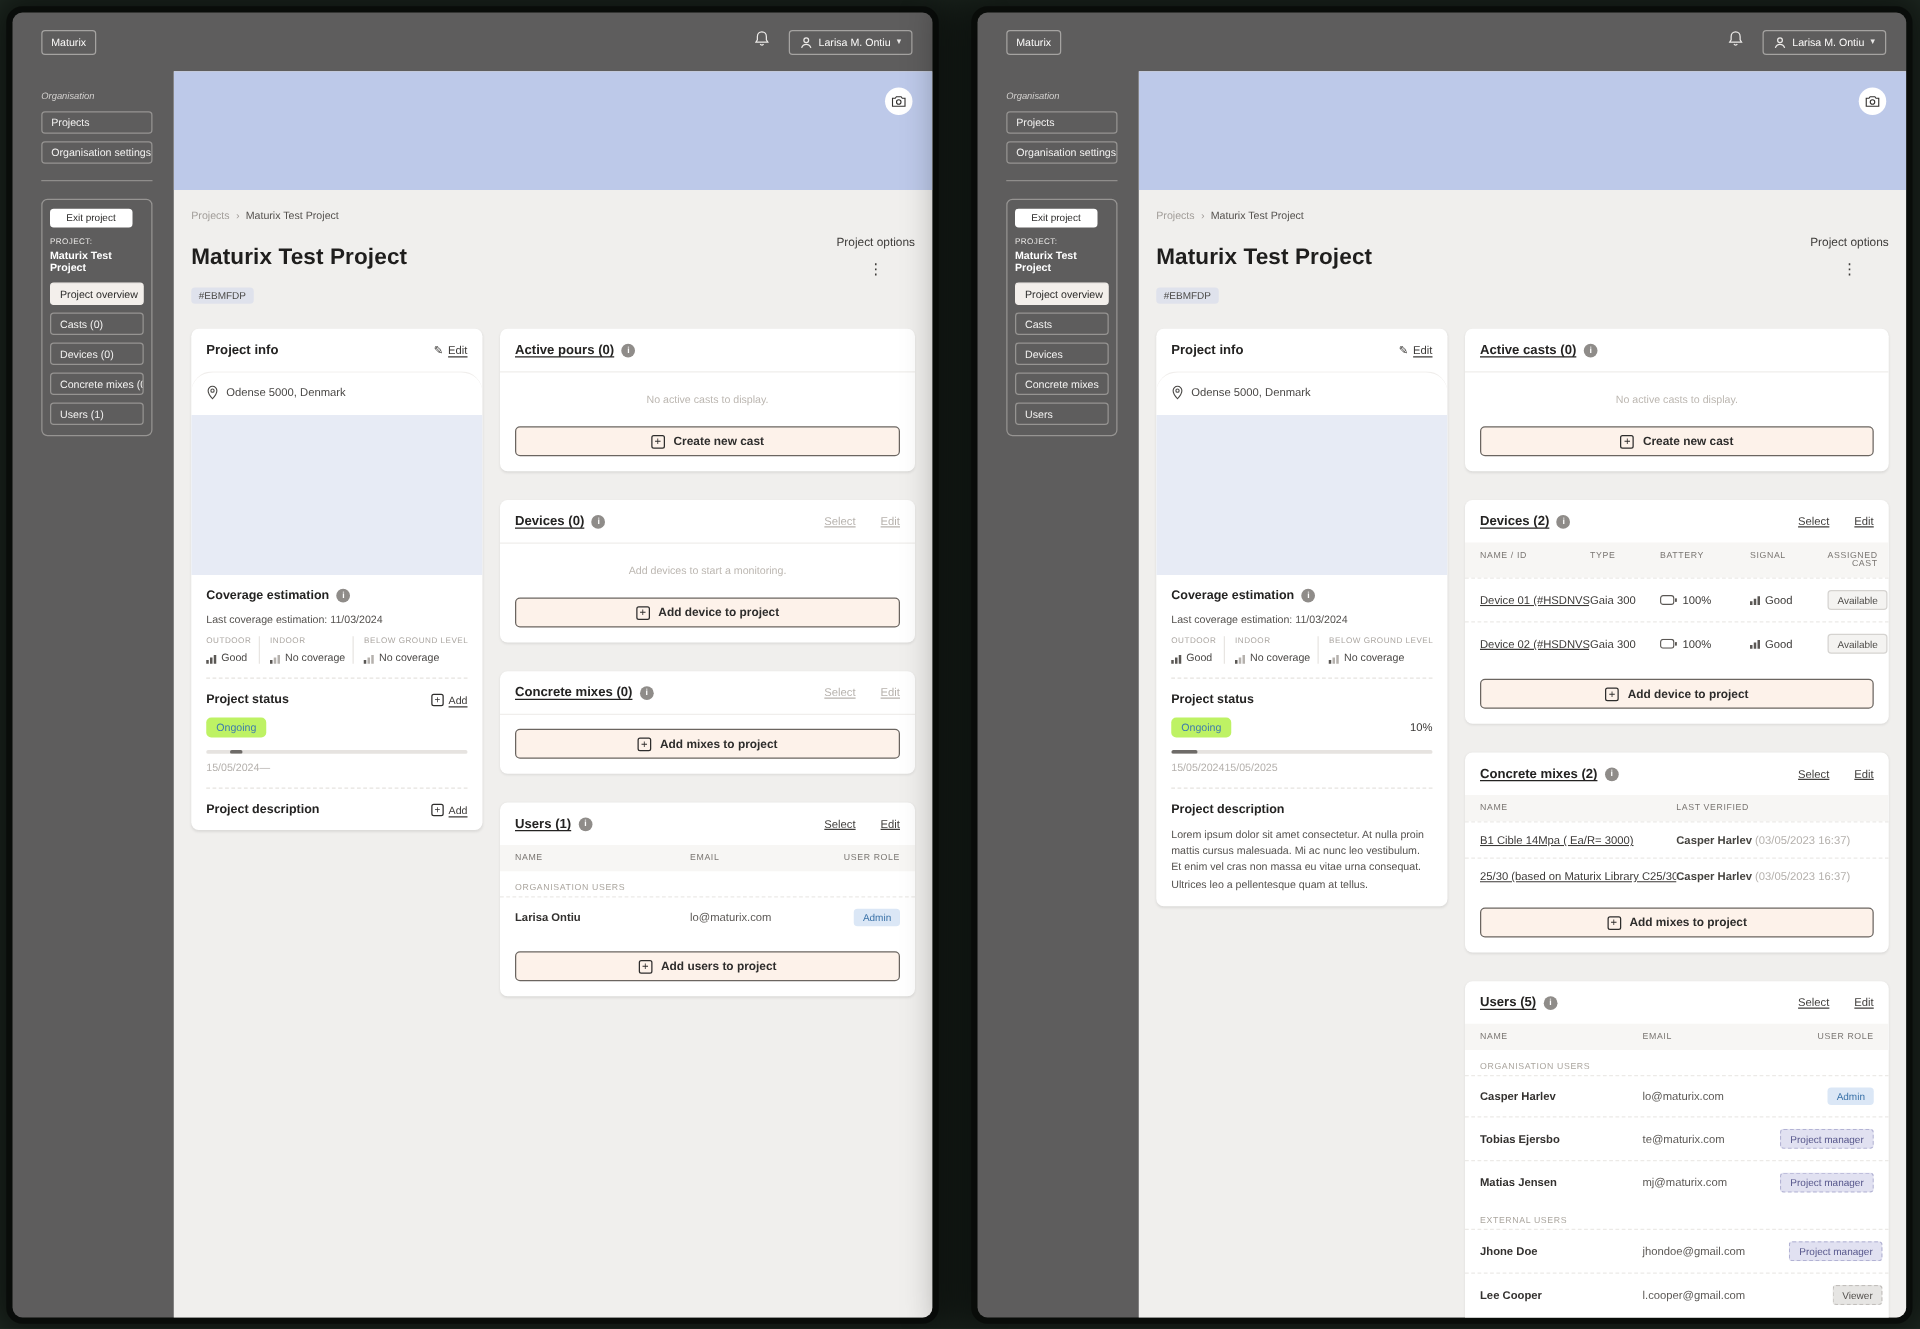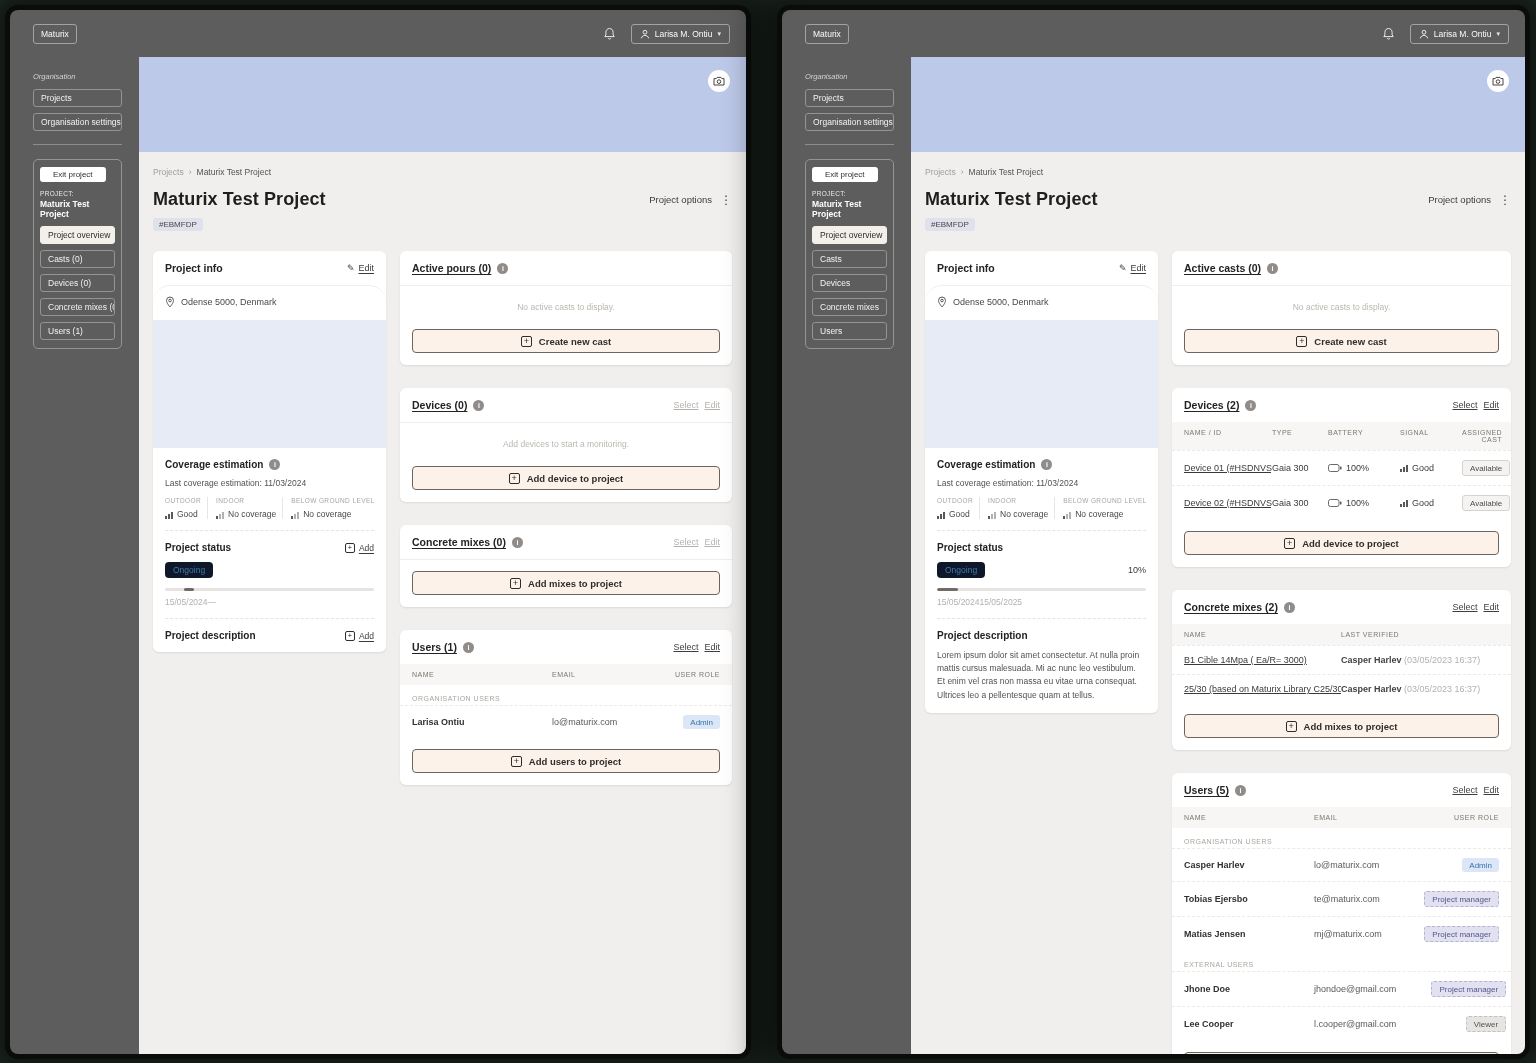--- a/index.html
+++ b/index.html
@@ -15,21 +15,21 @@
     background:#5e5d5d; border-radius:8px; overflow:hidden;
     box-shadow:0 0 0 5px rgba(8,10,8,.85), 0 0 34px 22px rgba(0,0,0,.62);
     font-size:9px; color:#3c3a38;
   }
   #shot-a { left:10px;  width:736px; }
   #shot-b { left:782px; width:743px; }
 
   
   .topbar { height:47px; display:flex; align-items:center; justify-content:space-between; padding:0 16px 0 23px; }
   .logo-btn { border:1px solid #a5a3a1; border-radius:3px; color:#fbfaf9; font-size:8.5px; padding:4px 7px; cursor:pointer; }
-  .topbar-right { display:flex; align-items:center; gap:15px; }
+  .topbar-right { display:flex; gap:15px; }
   .bell { display:inline-flex; cursor:pointer; }
   .user-btn { display:inline-flex; align-items:center; gap:5px; border:1px solid #a5a3a1; border-radius:3px; color:#fbfaf9; font-size:8.5px; padding:4px 8px; cursor:pointer; }
   .chev { font-size:7px; line-height:1; color:#e8e7e6; }
 
   
   .shot-body { display:flex; height:1049px; }
   .sidebar { width:129px; flex:0 0 129px; padding:15px 17px 0 23px; }
   .org-label { font-style:italic; font-size:7.5px; color:#d3d1cf; margin-bottom:8px; }
   .side-btn { border:1px solid #969492; border-radius:3px; color:#f3f2f1; font-size:8.5px; height:18px; display:flex; align-items:center; padding:0 7px; margin-bottom:6px; cursor:pointer; white-space:nowrap; overflow:hidden; }
   .side-divider { border-top:1px solid #8f8d8b; margin:13px 0 14px; }
@@ -41,37 +41,37 @@
 
   
   .main { flex:1; background:#f0efed; display:flex; flex-direction:column; overflow:hidden; }
   .banner { height:95px; flex:0 0 95px; background:#bdc9e9; position:relative; }
   .camera-btn { position:absolute; top:13px; right:16px; width:22px; height:22px; background:#ffffff; border-radius:50%; display:grid; place-items:center; cursor:pointer; }
   .content { padding:0 14px 14px; flex:1; overflow:hidden; }
   .breadcrumb { margin-top:15px; font-size:8.5px; color:#a19d99; display:flex; gap:5px; align-items:center; }
   .breadcrumb .crumb-cur { color:#55524f; }
   .title-row { display:flex; justify-content:space-between; align-items:center; margin-top:12px; }
   .page-title { font-size:18px; font-weight:bold; color:#1f1e1d; letter-spacing:.1px; }
-  .proj-options { display:flex; align-items:center; gap:8px; font-size:9.5px; color:#3e3c3a; cursor:pointer; }
+  .proj-options { display:flex; align-items:center; gap:8px; font-size:9.5px; color:#3e3c3a; cursor:pointer;flex-direction:column; }
   .kebab { font-size:12px; color:#3e3c3a; }
   .code-badge { display:inline-block; margin-top:8px; background:#dfe2ec; color:#4a4946; font-size:8px; padding:2px 6px; border-radius:3px; }
 
   .cols { display:flex; gap:14px; margin-top:20px; align-items:flex-start; }
   .col1 { width:233px; flex:0 0 233px; }
   .col2 { flex:1; min-width:0; }
 
   
   .card { background:#ffffff; border-radius:6px; box-shadow:0 1px 2px rgba(40,40,40,.10); overflow:hidden; }
   .col2 .card { margin-bottom:23px; }
   .col2 .card:last-child { margin-bottom:0; }
   .card-head { display:flex; justify-content:space-between; align-items:center; padding:11px 12px; }
   .card-title { font-size:10.5px; font-weight:bold; color:#242322; display:flex; align-items:center; gap:6px; }
   .card-title .t-ul { text-decoration:underline; text-underline-offset:2px; }
   .info-i { width:11px; height:11px; border-radius:50%; background:#8f8c89; color:#ffffff; font-size:7px; font-weight:bold; display:grid; place-items:center; font-style:normal; }
-  .links { display:flex; gap:6px; font-size:9px; }
+  .links { display:flex; gap:20px; font-size:9px; }
   .links span { text-decoration:underline; cursor:pointer; color:#403e3c; }
   .links.muted span { color:#b7b2ad; }
   .edit-link { display:flex; align-items:center; gap:4px; font-size:9px; color:#3c3a38; cursor:pointer; }
   .edit-link u { text-underline-offset:2px; }
   .hline { border-top:1px solid #f0eeec; }
   .empty-txt { text-align:center; color:#bcb7b1; font-size:8.5px; padding:16px 10px 6px; }
   .peach-btn { margin:11px 12px 12px; height:24px; border:1px solid #6b6560; border-radius:4px; background:#fdf2ea; display:flex; align-items:center; justify-content:center; gap:7px; font-size:9.5px; font-weight:bold; color:#2e2d2c; cursor:pointer; }
   .plus-sq { width:11px; height:11px; border:1px solid #2e2d2c; border-radius:2px; display:grid; place-items:center; font-size:9px; line-height:1; font-weight:normal; color:#2e2d2c; }
   .plus-sq.sm { width:10px; height:10px; font-size:8px; }
 
@@ -88,21 +88,21 @@
   .cov-col { flex:1; padding-right:6px; }
   .cov-col + .cov-col { border-left:1px solid #e8e5e2; padding-left:8px; }
   .cov-label { font-size:6.5px; letter-spacing:.4px; color:#aaa5a0; text-transform:uppercase; white-space:nowrap; }
   .cov-val { display:flex; align-items:flex-end; gap:4px; margin-top:5px; font-size:8.5px; color:#4a4846; white-space:nowrap; }
   .bars { display:inline-flex; align-items:flex-end; gap:1px; }
   .bars i { display:block; width:2px; background:#5a5754; }
   .bars i:nth-child(1){height:3px;} .bars i:nth-child(2){height:5px;} .bars i:nth-child(3){height:7px;}
   .bars.nc i:nth-child(2), .bars.nc i:nth-child(3) { background:#b5b1ad; }
   .dash-div { border-top:1px dashed #e6e3e0; margin:0 12px; }
   .badge-row { display:flex; justify-content:space-between; align-items:center; margin-top:9px; }
-  .ongoing-badge { background:#0f172a; color:#3f7cab; font-size:8.5px; padding:3px 8px; border-radius:4px; }
+  .ongoing-badge { background:#bef264; color:#3f7cab; font-size:8.5px; padding:3px 8px; border-radius:4px; }
   .pct { font-size:9px; color:#3c3a38; }
   .pbar { height:3px; background:#e6e3e0; border-radius:2px; margin-top:10px; position:relative; overflow:hidden; }
   .pfill { position:absolute; top:0; height:100%; background:#6e6b68; border-radius:2px; }
   .dates-row { display:flex; justify-content:flex-start; margin-top:6px; font-size:8.5px; color:#b5b1ad; }
   .desc-text { font-size:8.5px; color:#55524f; line-height:1.55; margin-top:8px; }
 
   
   .tbl-head { background:#f7f6f4; display:grid; padding:7px 12px; font-size:7px; letter-spacing:.5px; color:#7a7672; text-transform:uppercase; }
   .tbl-row { display:grid; padding:9px 12px; font-size:9px; color:#3c3a38; align-items:center; border-top:1px dashed #eceae7; }
   .tbl-row:first-of-type { border-top:none; }

